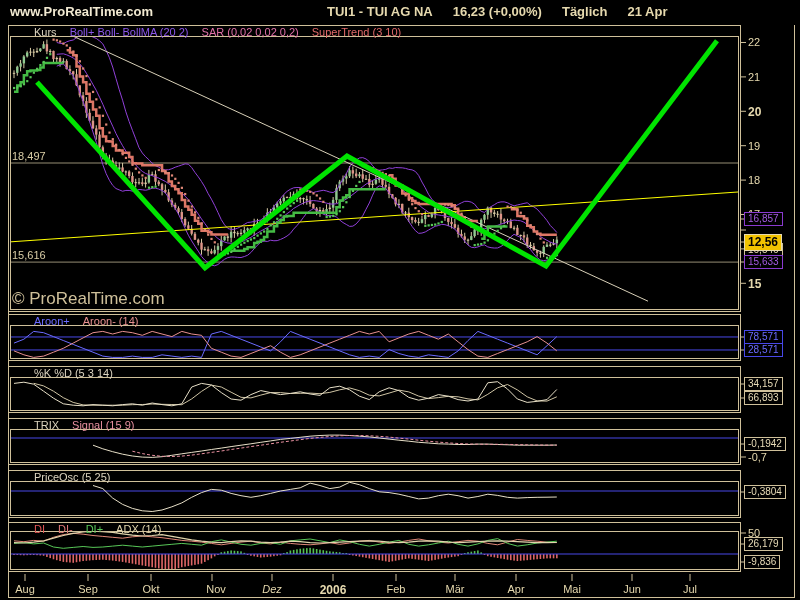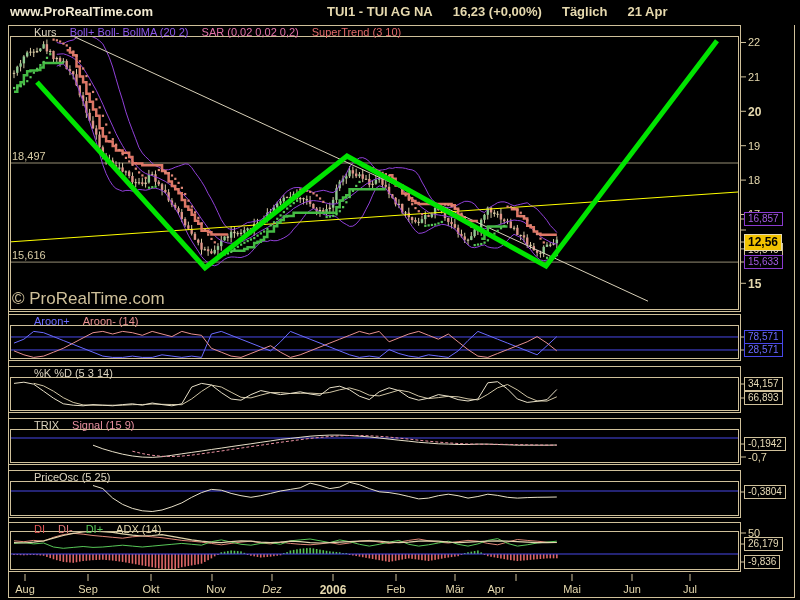--- a/index.html
+++ b/index.html
@@ -846,18 +846,18 @@
       <div class="box tan" style="top: 537px;">26,179</div>
       <div class="box tan" style="top: 555px;">-9,836</div>
       <div class="month" style="left: 25px;">Aug</div>
       <div class="month" style="left: 88px;">Sep</div>
       <div class="month" style="left: 151px;">Okt</div>
       <div class="month" style="left: 216px;">Nov</div>
       <div class="month" style="left: 272px; font-style: italic;">Dez</div>
       <div class="month bold" style="left: 333px;">2006</div>
       <div class="month" style="left: 396px;">Feb</div>
       <div class="month" style="left: 455px;">Mär</div>
-      <div class="month" style="left: 496px;">Apr</div>
+      <div class="month" style="left: 516px;">Apr</div>
       <div class="month" style="left: 572px;">Mai</div>
       <div class="month" style="left: 632px;">Jun</div>
       <div class="month" style="left: 690px;">Jul</div>
     </div>
 </div>
 
 </body></html>

